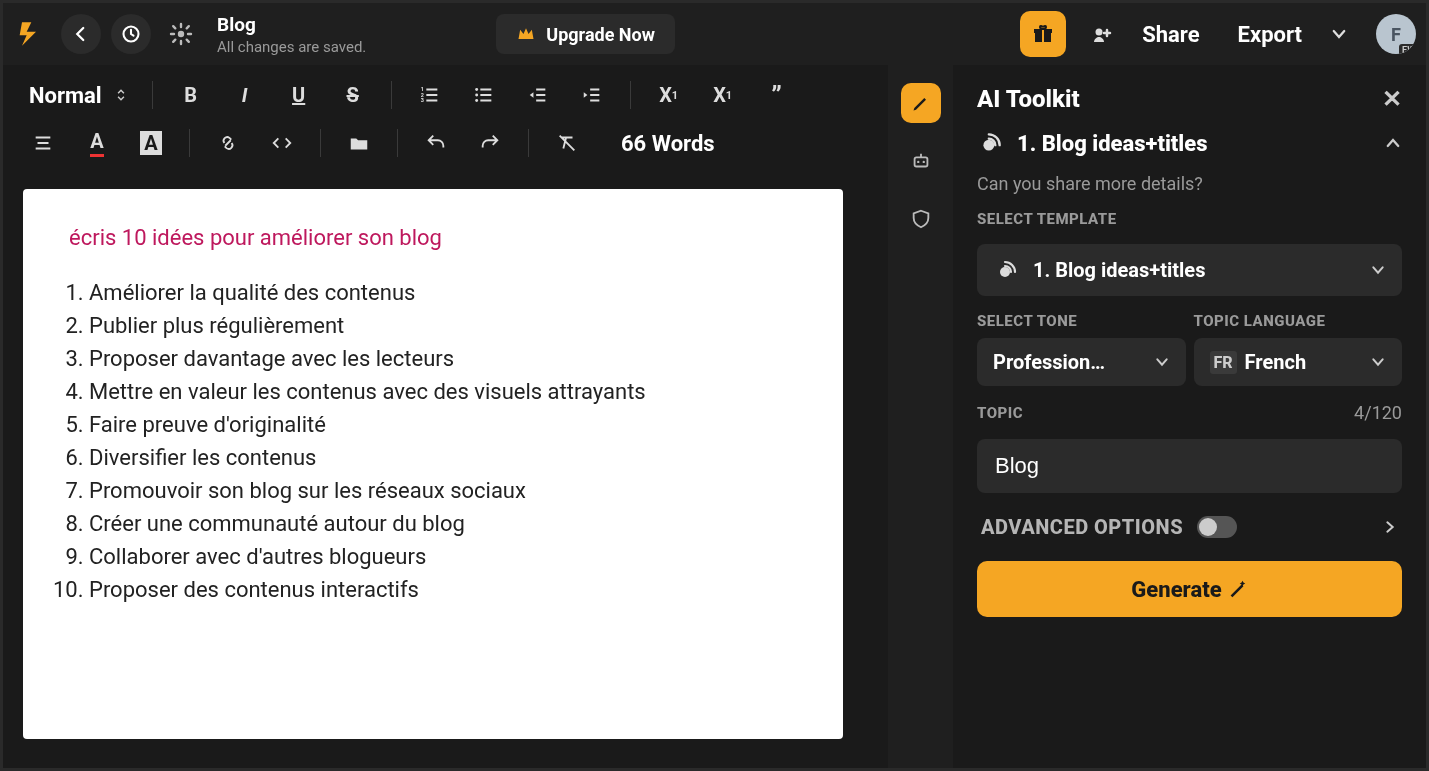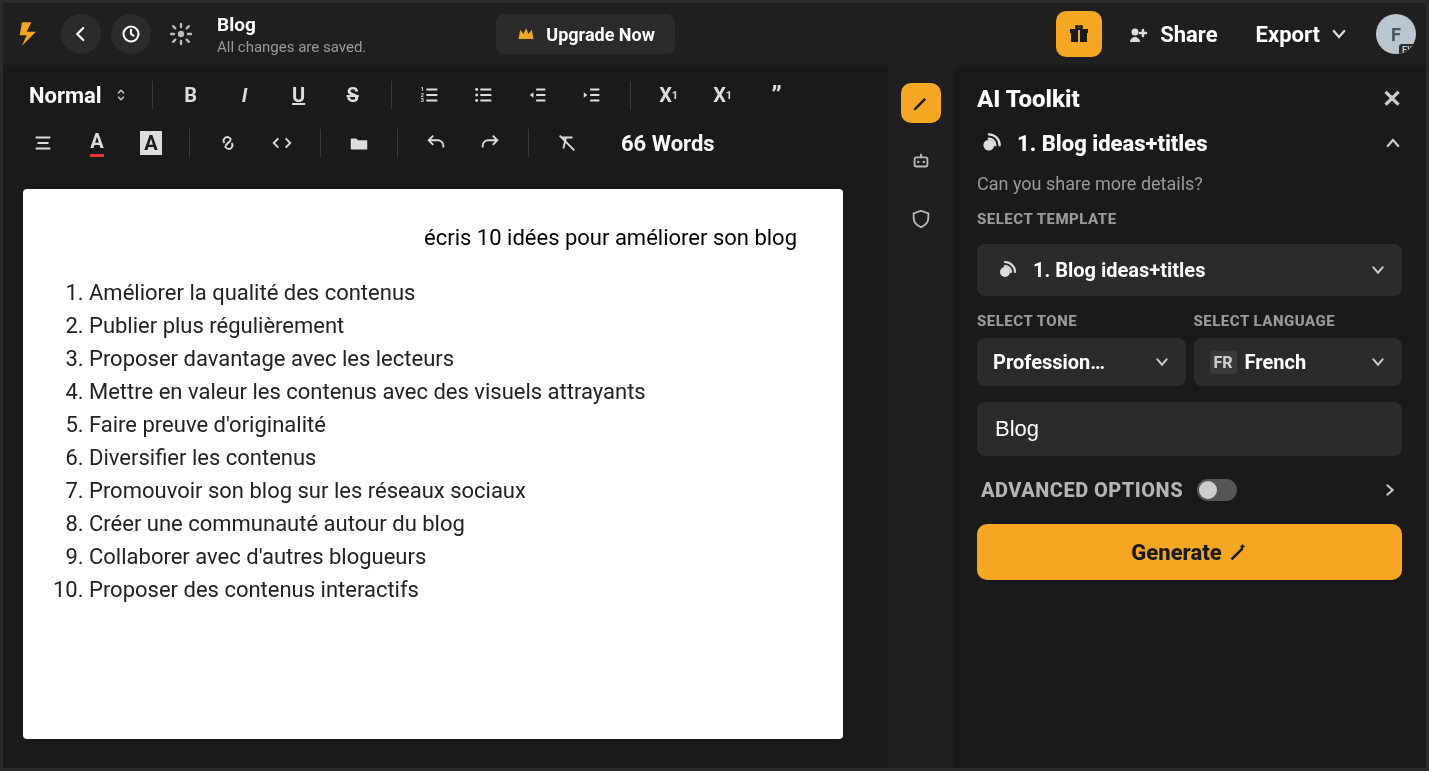--- a/index.html
+++ b/index.html
@@ -36,21 +36,21 @@
   margin-left:120px; height:40px; padding:0 20px; border-radius:8px;
   background:#2b2b2b; display:flex; align-items:center; gap:10px; cursor:pointer;
   font-weight:700; color:#fff; font-size:18px;justify-content:center;
 }
 .spacer { flex:1; }
 .gift-btn {
   width:46px; height:46px; border-radius:10px; background:#f5a623;
   display:flex; align-items:center; justify-content:center; cursor:pointer;
 }
 .text-btn {
-  display:flex; align-items:center; gap:10px; font-size:22px; font-weight:700;
+  display:flex; align-items:center; gap:28px; font-size:22px; font-weight:700;
   color:#fff; padding:0 14px; cursor:pointer;
 }
 .avatar {
   width:40px; height:40px; border-radius:50%; background:#b9c5cf;
   display:flex; align-items:center; justify-content:center;
   font-weight:700; color:#4a5561; font-size:18px; margin-left:4px;
   overflow:hidden; position:relative;
 }
 .avatar .badge {
   position:absolute; right:-2px; bottom:-2px; background:#2b2b2b;
@@ -87,21 +87,21 @@
 }
 .words { font-size:22px; font-weight:700; color:#fff; margin-left:20px; }
 .divider { width:1px; height:28px; background:#3a3a3a; margin:0 4px; }
 
 
 .doc-wrap { padding:20px; }
 .doc {
   background:#fff; color:#2b2b2b; border-radius:4px;
   width:820px; min-height:550px; padding:36px 46px;
 }
-.doc .prompt { font-size:22px; margin-bottom:26px; color:#000000;text-align:right; }
+.doc .prompt { font-size:22px; margin-bottom:26px; color:#be185d; }
 .doc ol { list-style:decimal; padding-left:20px; }
 .doc li { font-size:22px; line-height:1.5; color:#222; }
 
 
 .ai-header {
   display:flex; align-items:center; justify-content:space-between;
   padding:20px 24px 10px 24px;
 }
 .ai-header h2 { font-size:24px; font-weight:800; color:#fff; }
 .close-x { font-size:24px; font-weight:700; cursor:pointer; color:#ccc; }
@@ -399,33 +399,37 @@
           <div>
             <div class="label-sm">SELECT TONE</div>
             <div class="field">
               <span class="val">Profession…</span>
               <svg width="16" height="16" viewBox="0 0 24 24">
                   <path d="M5 8 L12 16 L19 8" stroke="#ccc" stroke-width="3" fill="none" stroke-linecap="round"></path>
                 </svg>
             </div>
           </div>
           <div>
-            <div class="label-sm">SELECT LANGUAGE</div>
+            <div class="label-sm">TOPIC LANGUAGE</div>
             <div class="field">
               <span style="display:flex;align-items:center;gap:6px">
                 <span class="lang-code">FR</span>
                 <span class="val">French</span>
               </span>
               <svg width="16" height="16" viewBox="0 0 24 24">
                   <path d="M5 8 L12 16 L19 8" stroke="#ccc" stroke-width="3" fill="none" stroke-linecap="round"></path>
                 </svg>
             </div>
           </div>
         </div>
 
+        <div class="topic-row">
+          <div class="label-sm">TOPIC</div>
+          <div class="count">4/120</div>
+        </div>
         <input class="topic-input" value="Blog" style="">
 
         <div class="adv-row">
           <span class="lbl">ADVANCED OPTIONS</span>
           <span class="toggle"></span>
           <span class="adv-chevron">
             <svg width="16" height="16" viewBox="0 0 24 24">
                 <path d="M8 5 L16 12 L8 19" stroke="#ccc" stroke-width="3" fill="none" stroke-linecap="round"></path>
               </svg>
           </span>

